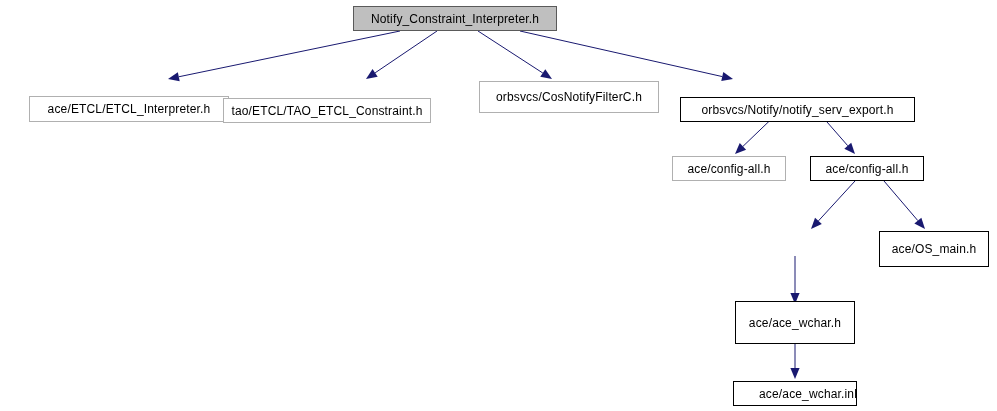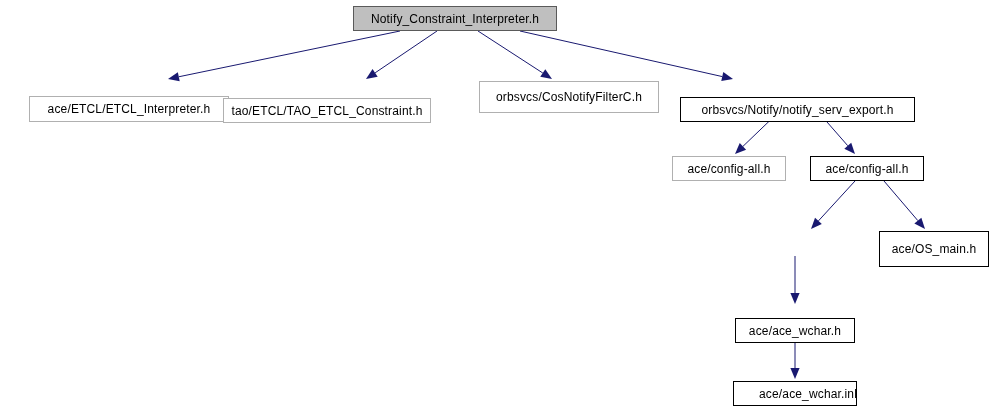--- a/index.html
+++ b/index.html
@@ -93,19 +93,19 @@
     </div>
     <div class="node" style="left: 672px; top: 156px; width: 114px; height: 25px;">
       <span class="node-label">ace/config-all.h</span>
     </div>
     <div class="node strong" style="left: 810px; top: 156px; width: 114px; height: 25px;">
       <span class="node-label">ace/config-all.h</span>
     </div>
     <div class="node strong" style="left: 879px; top: 231px; width: 110px; height: 36px;">
       <span class="node-label">ace/OS_main.h</span>
     </div>
-    <div class="node strong" style="left: 735px; top: 318px; width: 120px; height: 25px;">
+    <div class="node strong" style="left: 735px; top: 301px; width: 120px; height: 43px;">
       <span class="node-label">ace/ace_wchar.h</span>
     </div>
     <div class="node strong" style="left: 733px; top: 381px; width: 124px; height: 25px; padding-left: 26px;">
       <span class="node-label">ace/ace_wchar.inl</span>
     </div>
   </div>
 
 </body></html>

